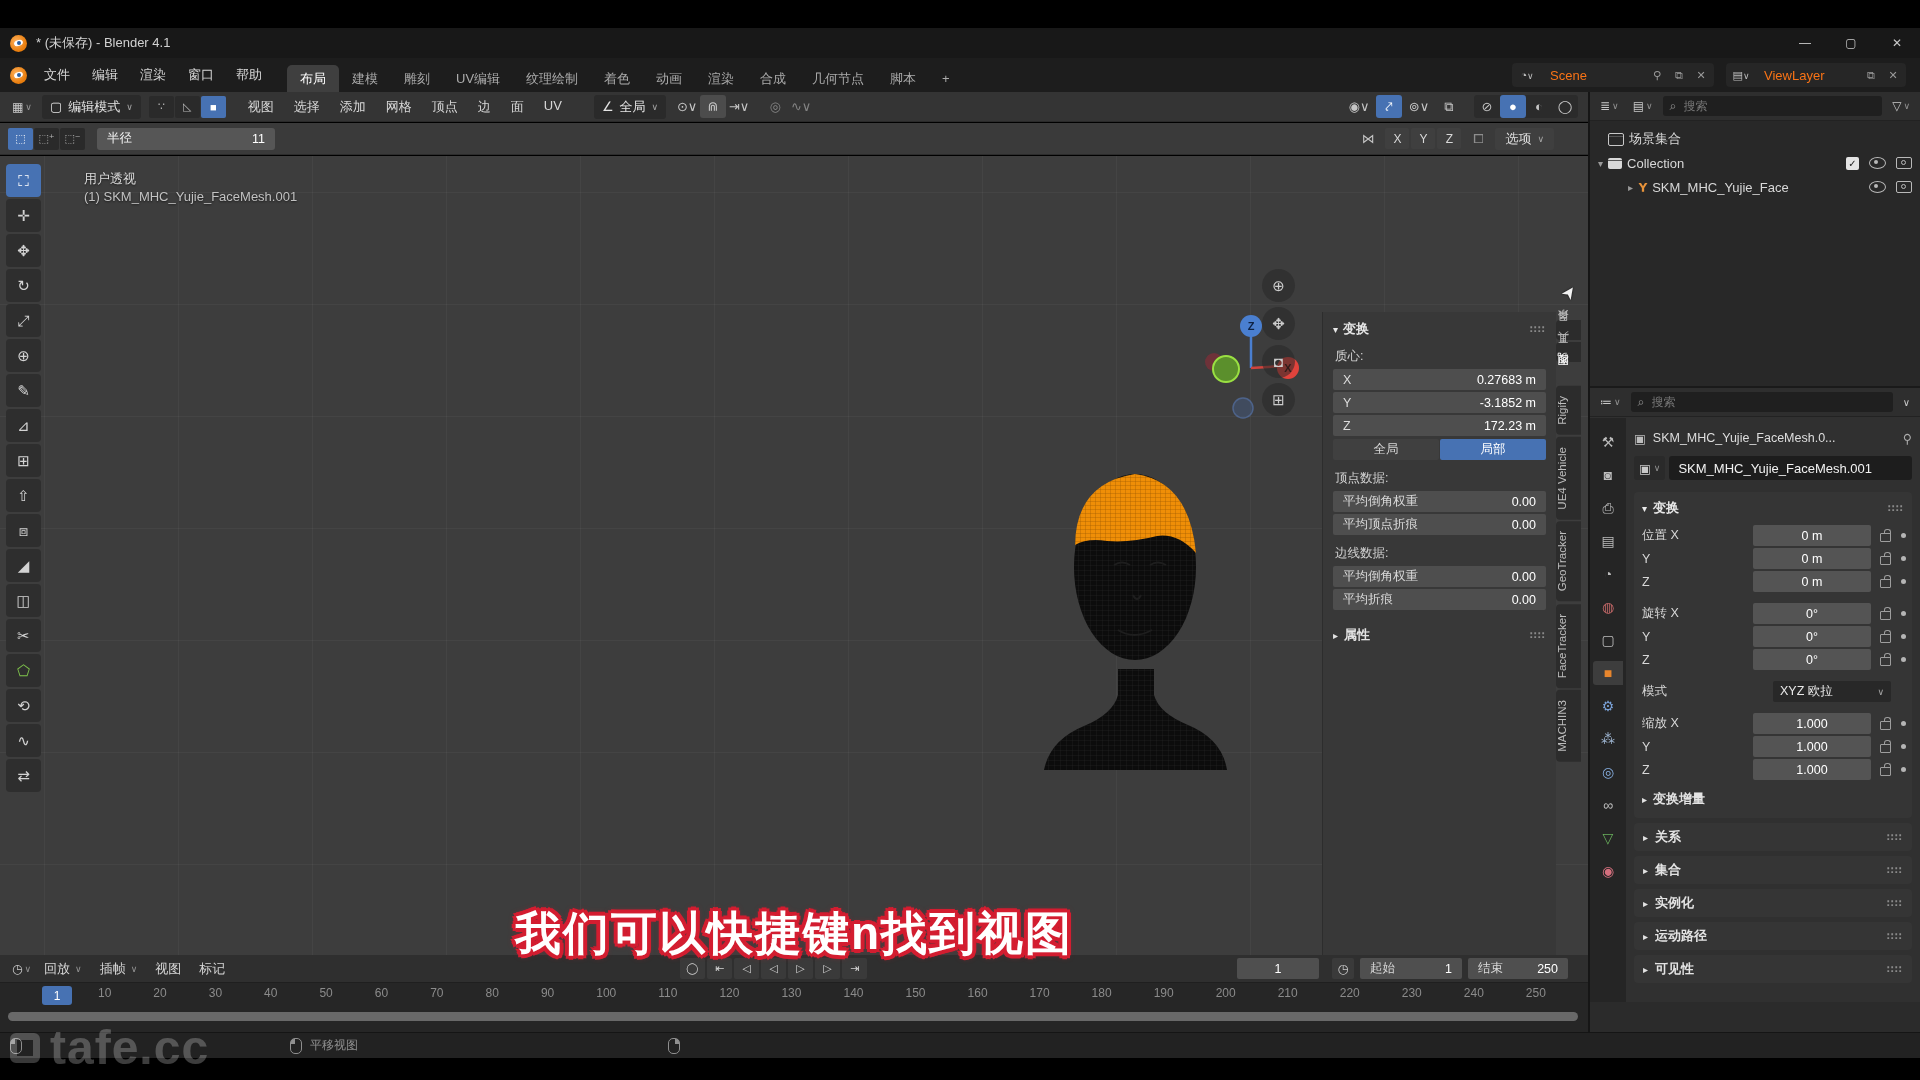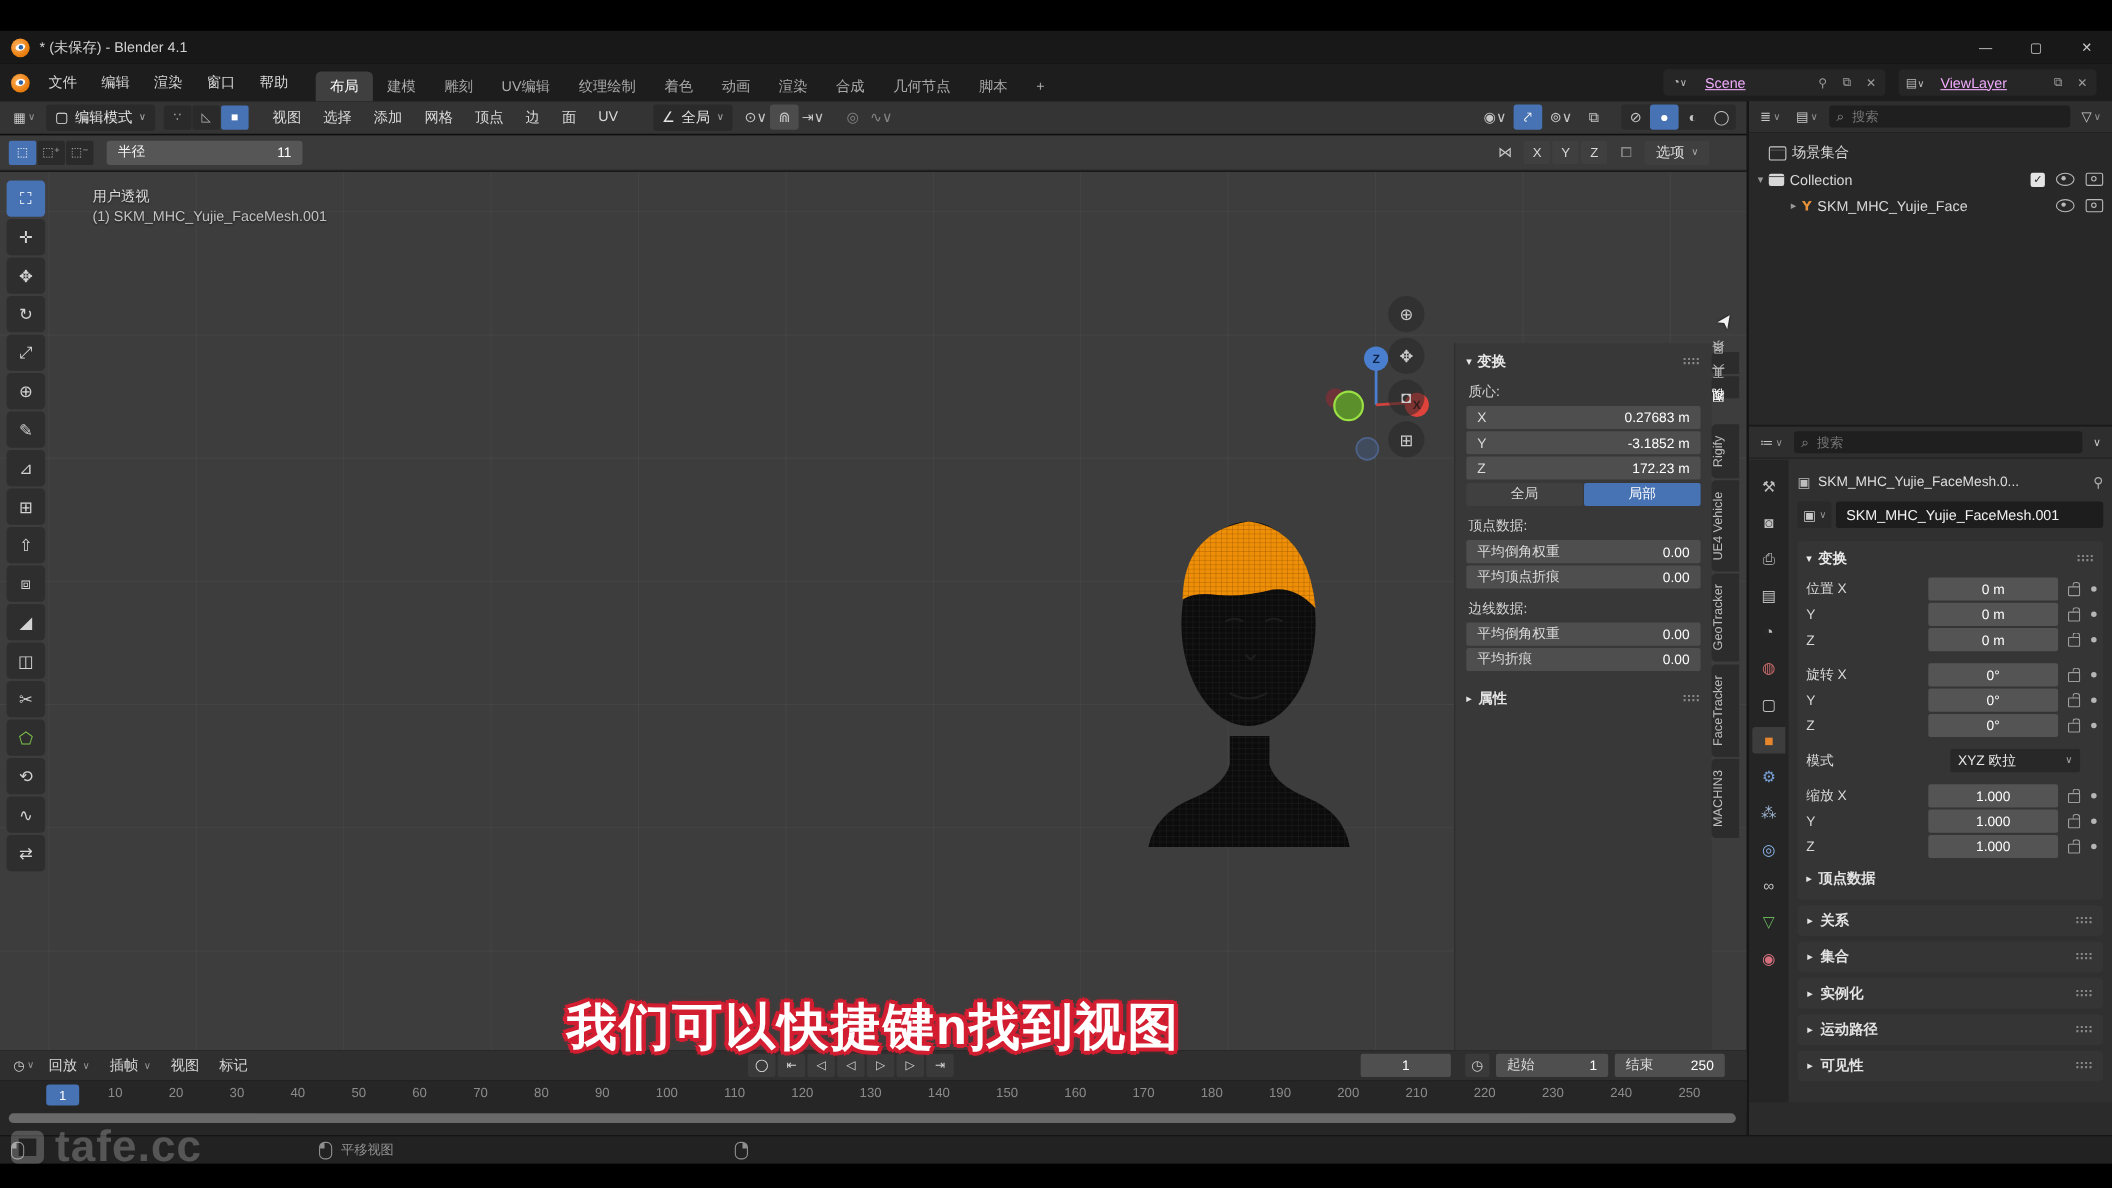--- a/index.html
+++ b/index.html
@@ -19,21 +19,21 @@
   .wbtn{width:46px;height:30px;display:flex;align-items:center;justify-content:center;color:#c9c9c9;font-size:12px;}
   
   .menubar{top:58px;left:0;width:1920px;height:34px;background:#1d1d1d;display:flex;align-items:center;padding-left:10px;box-sizing:border-box;}
   .menubar .mlogo{margin-right:6px;}
   .mitem{padding:0 11px;color:#d6d6d6;font-size:13px;line-height:34px;}
   .ws{display:flex;margin-left:14px;height:34px;align-items:flex-end;}
   .wtab{padding:0 13px;line-height:27px;height:27px;color:#ababab;font-size:13px;border-radius:5px 5px 0 0;}
   .wtab.active{background:#3f3f3f;color:#fff;}
   .idwidget{display:flex;align-items:center;height:24px;background:#262626;border-radius:4px;margin-left:12px;padding:0 2px;}
   .idwidget .wicon{width:26px;text-align:center;color:#bdbdbd;font-size:11px;}
-  .idwidget .wname{padding:0 10px;color:#f0abfc;min-width:86px;font-size:13px;text-decoration:underline;}
+  .idwidget .wname{padding:0 10px;color:#f97316;min-width:86px;font-size:13px;}
   .idwidget .sbtn{width:22px;text-align:center;color:#9a9a9a;font-size:11px;}
   
   .vph{top:92px;left:0;width:1588px;height:30px;background:#343434;display:flex;align-items:center;padding-left:8px;box-sizing:border-box;border-bottom:1px solid #2a2a2a;}
   .hbtn{display:inline-flex;align-items:center;justify-content:center;height:24px;border-radius:3px;color:#c9c9c9;padding:0 4px;font-size:12px;}
   .hbtn .cv{font-size:9px;margin-left:2px;opacity:.65;}
   .modedd{background:#2a2a2a;border-radius:3px;height:24px;display:flex;align-items:center;padding:0 8px;margin-left:6px;color:#e4e4e4;font-size:13px;gap:6px;}
   .selmode{display:flex;gap:1px;margin-left:8px;}
   .smbtn{width:25px;height:22px;background:#2a2a2a;display:flex;align-items:center;justify-content:center;color:#b5b5b5;font-size:11px;border-radius:2px;}
   .smbtn.active{background:#4772b3;color:#fff;}
   .vpmenus{display:flex;margin-left:12px;}
@@ -148,21 +148,21 @@
   .mouseic.left::before{left:0;}
   .mouseic.right::before{right:0;border-radius:0 3px 0 0;}
   .stats{margin-left:auto;padding-right:8px;white-space:nowrap;}
   .stats span+span::before{content:"|";color:#5f5f5f;padding:0 7px;}
   .bottom-black{top:1058px;left:0;width:1920px;height:22px;background:#000;}
   
   .subtitle{top:903px;left:0;width:1588px;text-align:center;font-size:46px;font-weight:900;color:#fff;letter-spacing:2px;z-index:40;
     text-shadow:-3px -3px 0 #d31d30,3px -3px 0 #d31d30,-3px 3px 0 #d31d30,3px 3px 0 #d31d30,-4px 0 0 #d31d30,4px 0 0 #d31d30,0 -4px 0 #d31d30,0 4px 0 #d31d30,0 0 7px #d31d30;}
   .watermark{top:1020px;left:10px;display:flex;align-items:center;gap:10px;z-index:50;}
   .wmlogo{width:30px;height:30px;border:7px solid rgba(255,255,255,.22);border-radius:6px;box-sizing:border-box;}
-  .wmtext{font-size:40px;font-weight:800;color:rgba(255,255,255,.24);letter-spacing:1px;text-align:right;}
+  .wmtext{font-size:48px;font-weight:800;color:rgba(255,255,255,.24);letter-spacing:1px;text-align:right;}
   .cursor{left:1562px;top:282px;color:#f2f2f2;font-size:17px;transform:rotate(-55deg);z-index:60;text-shadow:0 0 2px #000;}
   .gizmo{left:1196px;top:150px;}
 </style>
 </head>
 <body>
 
 <div id="app">
 
   <div class="abs top-black"></div>
 
@@ -594,21 +594,21 @@
             </div>
               <div class="prow">
               <span class="plabel">Z</span>
               <span class="pfield">1.000</span>
               <span class="lock"></span>
               <span class="adot"></span>
             </div>
             </div>
           <div class="deltarow">
             <span style="font-size:10px;">▸</span>
-            <span>顶点数据</span>
+            <span>变换增量</span>
           </div>
         </div>
         <div>
             <div class="psec">
             <span style="font-size:10px;">▸</span>
             <span>关系</span>
             <span class="dots">∷∷</span>
           </div>
             <div class="psec">
             <span style="font-size:10px;">▸</span>

